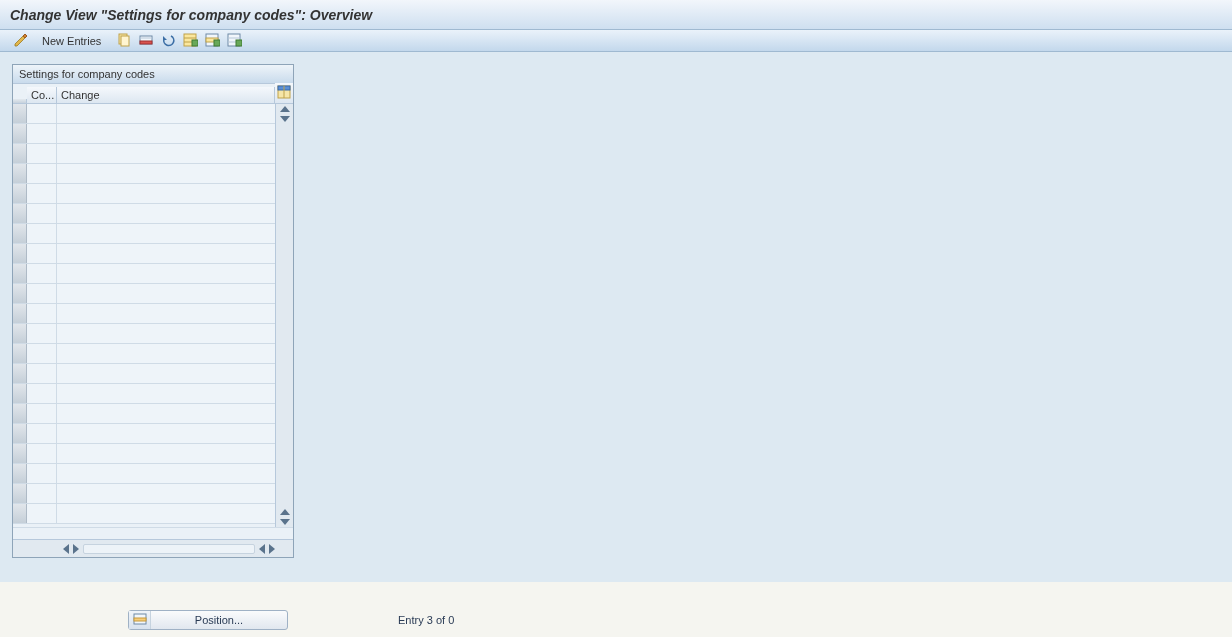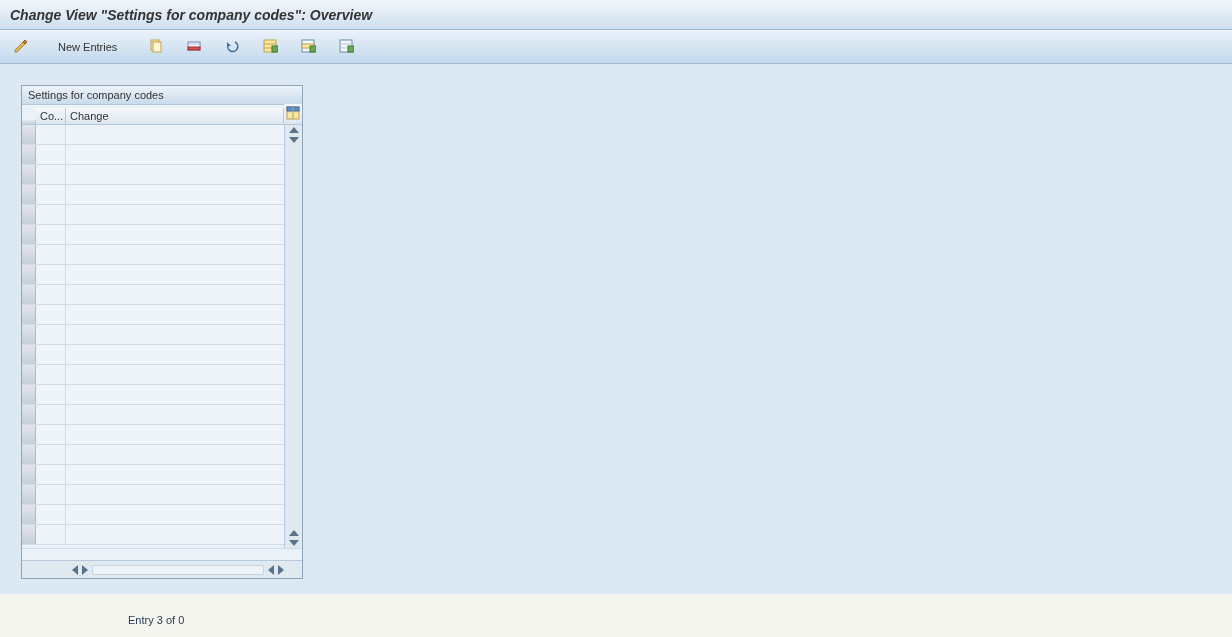--- a/index.html
+++ b/index.html
@@ -22,27 +22,27 @@
     padding: 0 10px;
   }
   .title-text {
     font-weight: bold;
     font-style: italic;
     font-size: 14px;
     color: #333;
   }
   
   .app-toolbar {
-    height: 34px;
+    height: 22px;
     background: linear-gradient(to bottom, #eaf2fa 0%, #c3d8ec 100%);
     border-bottom: 1px solid #9fb9d1;
     display: flex;
     align-items: center;
     padding: 0 10px;
-    gap: 16px;
+    gap: 0;
     position: relative;
   }
   .tool-btn {
     width: 22px;
     height: 22px;
     display: flex;
     align-items: center;
     justify-content: center;
     border-radius: 3px;
   }
@@ -64,21 +64,21 @@
     height: 22px;
     display: flex;
     align-items: center;
     color: #333;
     cursor: default;
   }
   
   .work-area {
     background: #dde9f2;
     height: 530px;
-    padding: 21px;
+    padding: 12px;
     position: relative;
   }
   
   .table-panel {
     width: 282px;
     border: 1px solid #8ea4b8;
     background: #eaf1f7;
     display: flex;
     flex-direction: column;
   }
@@ -438,14 +438,25 @@
       <div class="htrack"></div>
       <div class="triangle-left" style="margin-right:4px;"></div>
       <div class="triangle-right"></div>
       <div class="corner"></div>
     </div>
 
   </div>
 </div>
 
 <div class="bottom-bar">
+  <div class="position-btn">
+    <div class="pico">
+      <span>
+        <svg width="14" height="14" viewBox="0 0 14 14">
+          <rect x="1" y="2" width="12" height="10" fill="#f1f6fb" stroke="#6f8aa6"></rect>
+          <rect x="1" y="6" width="12" height="3" fill="#f6cd7a" stroke="#c99a3a"></rect>
+        </svg>
+      </span>
+    </div>
+    <div class="plabel">Position...</div>
+  </div>
   <div class="entry-status">Entry 3 of 0</div>
 </div>
 
 </body></html>

